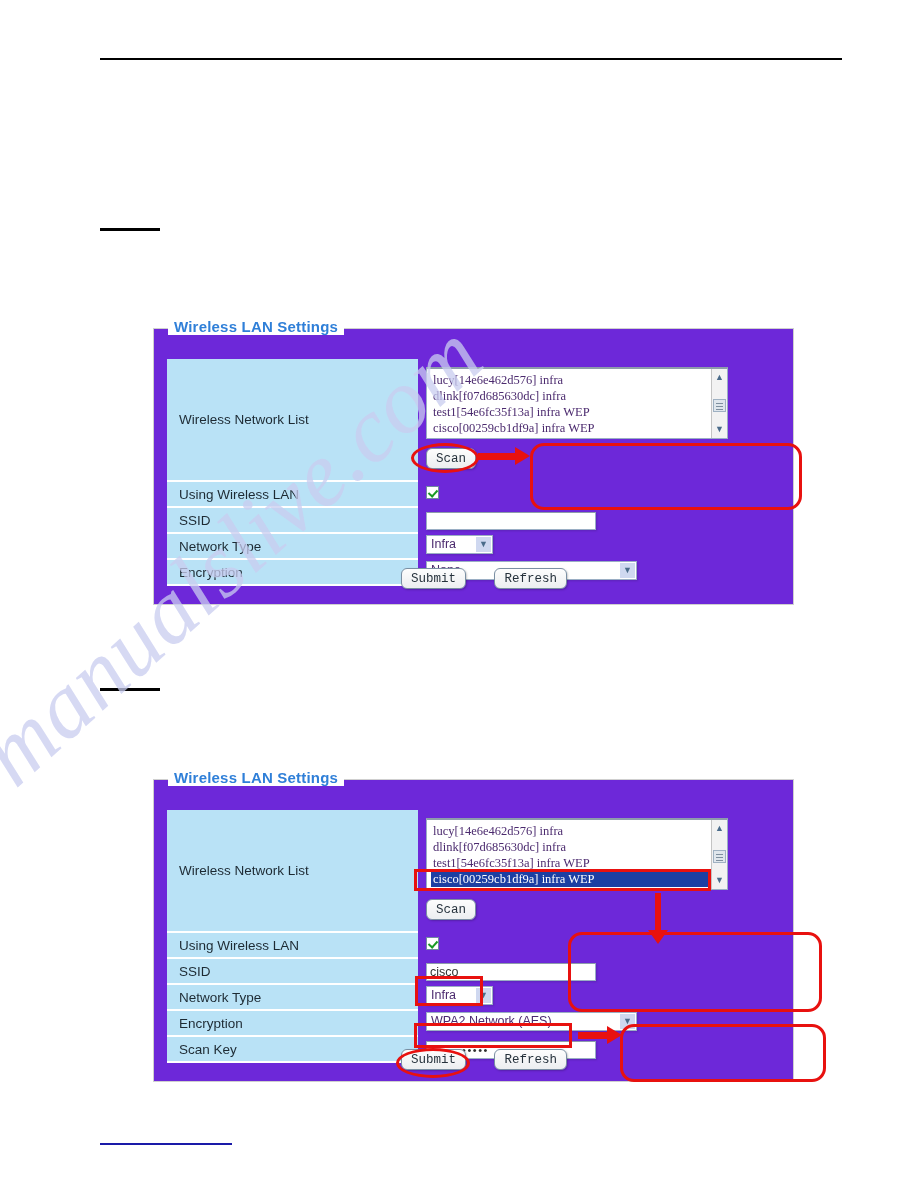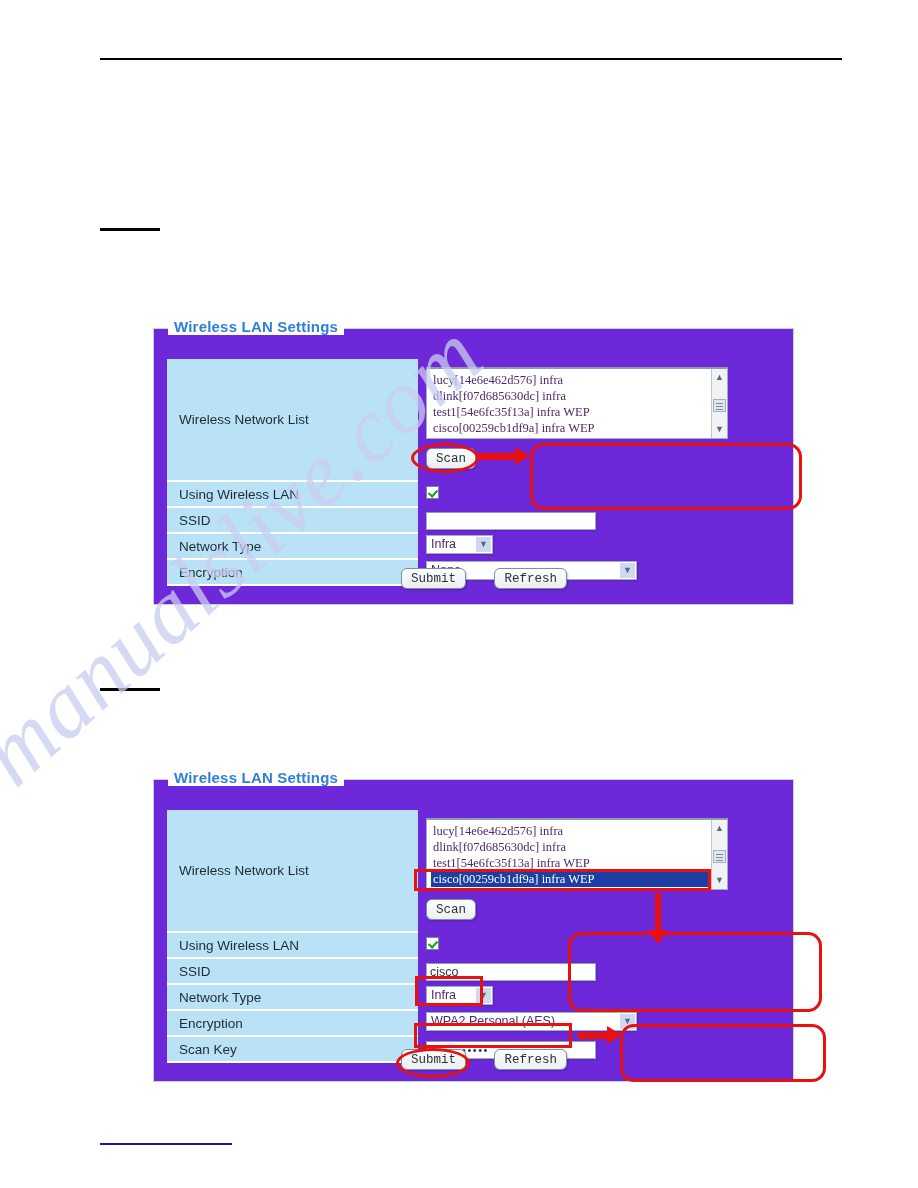--- a/index.html
+++ b/index.html
@@ -428,21 +428,21 @@
         <span class="sel" style="width:67px;">
           <span class="sel-text">Infra</span>
           <span class="sel-btn">▼</span>
         </span>
       </td>
     </tr>
     <tr>
       <td class="lbl-cell">Encryption</td>
       <td class="val-cell">
         <span class="sel" style="width:211px;">
-          <span class="sel-text">WPA2 Personal (AES)</span>
+          <span class="sel-text">WPA2 Network (AES)</span>
           <span class="sel-btn">▼</span>
         </span>
       </td>
     </tr>
     <tr>
       <td class="lbl-cell">Scan Key</td>
       <td class="val-cell">
         <input class="txt pw" type="text" value="•••••••••••" style="">
       </td>
     </tr>

